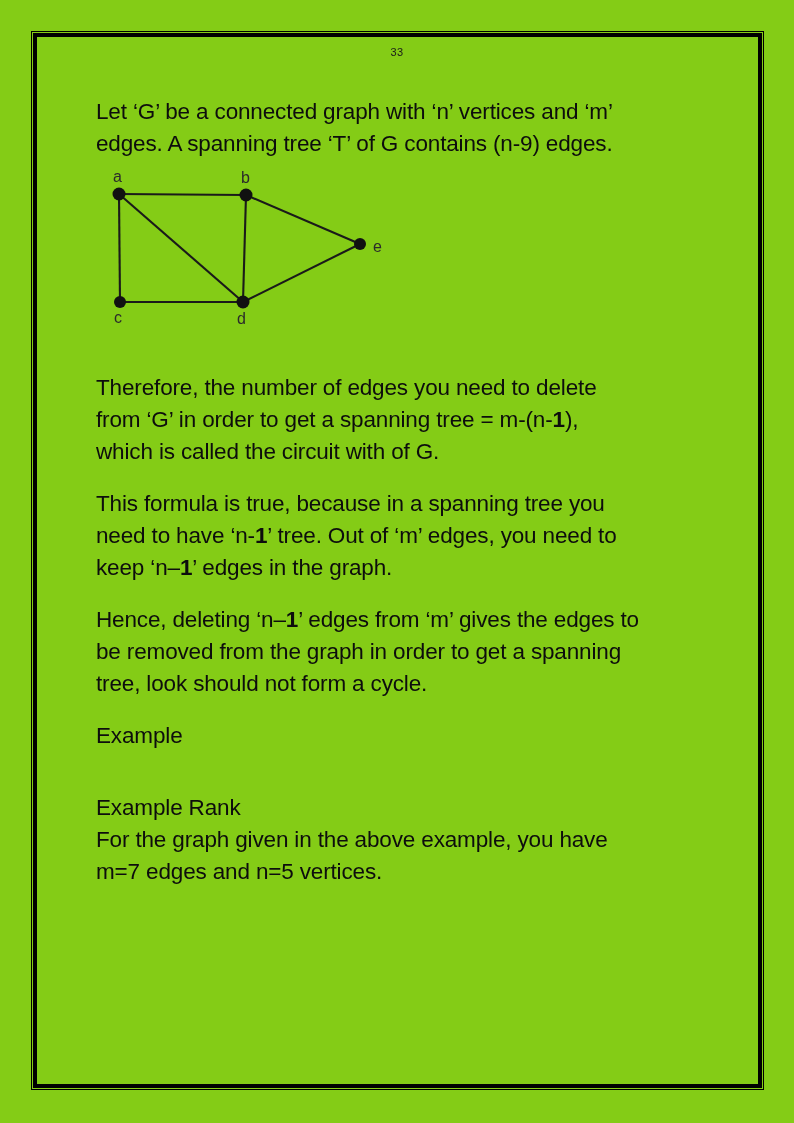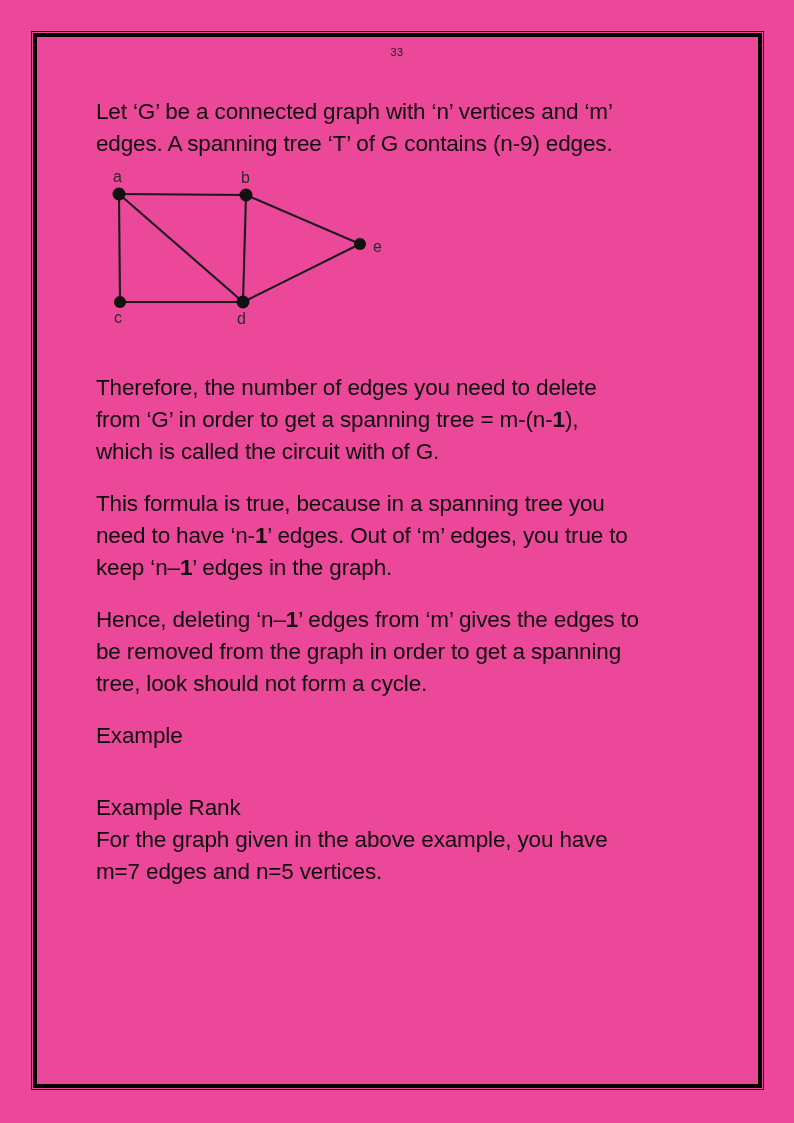--- a/index.html
+++ b/index.html
@@ -13,21 +13,21 @@
     position: relative;
     font-family: "Liberation Sans", sans-serif;
     -webkit-font-smoothing: antialiased;
   }
 
   #page {
     position: absolute;
     left: 0; top: 0;
     width: 794px;
     height: 1123px;
-    background: #ec4899;
+    background: #84cc16;
     overflow: hidden;
   }
 
   
   #page-border-outer {
     position: absolute;
     left: 31px;
     top: 31px;
     width: 733px;
     height: 1059px;
@@ -142,21 +142,21 @@
 
     <div class="gap-after-fig"></div>
 
     <div class="para"><span>Therefore, the number of edges you need to delete</span>
 <span>from ‘G’ in order to get a spanning tree = m-(n-</span><b>1</b><span>),</span>
 <span>which is called the circuit with of G.</span></div>
 
     <div class="gap-std"></div>
 
     <div class="para"><span>This formula is true, because in a spanning tree you</span>
-<span>need to have ‘n-</span><b>1</b><span>’ edges. Out of ‘m’ edges, you true to</span>
+<span>need to have ‘n-</span><b>1</b><span>’ tree. Out of ‘m’ edges, you need to</span>
 <span>keep ‘n–</span><b>1</b><span>’ edges in the graph.</span></div>
 
     <div class="gap-std"></div>
 
     <div class="para"><span>Hence, deleting ‘n–</span><b>1</b><span>’ edges from ‘m’ gives the edges to</span>
 <span>be removed from the graph in order to get a spanning</span>
 <span>tree, look should not form a cycle.</span></div>
 
     <div class="gap-std"></div>
 

